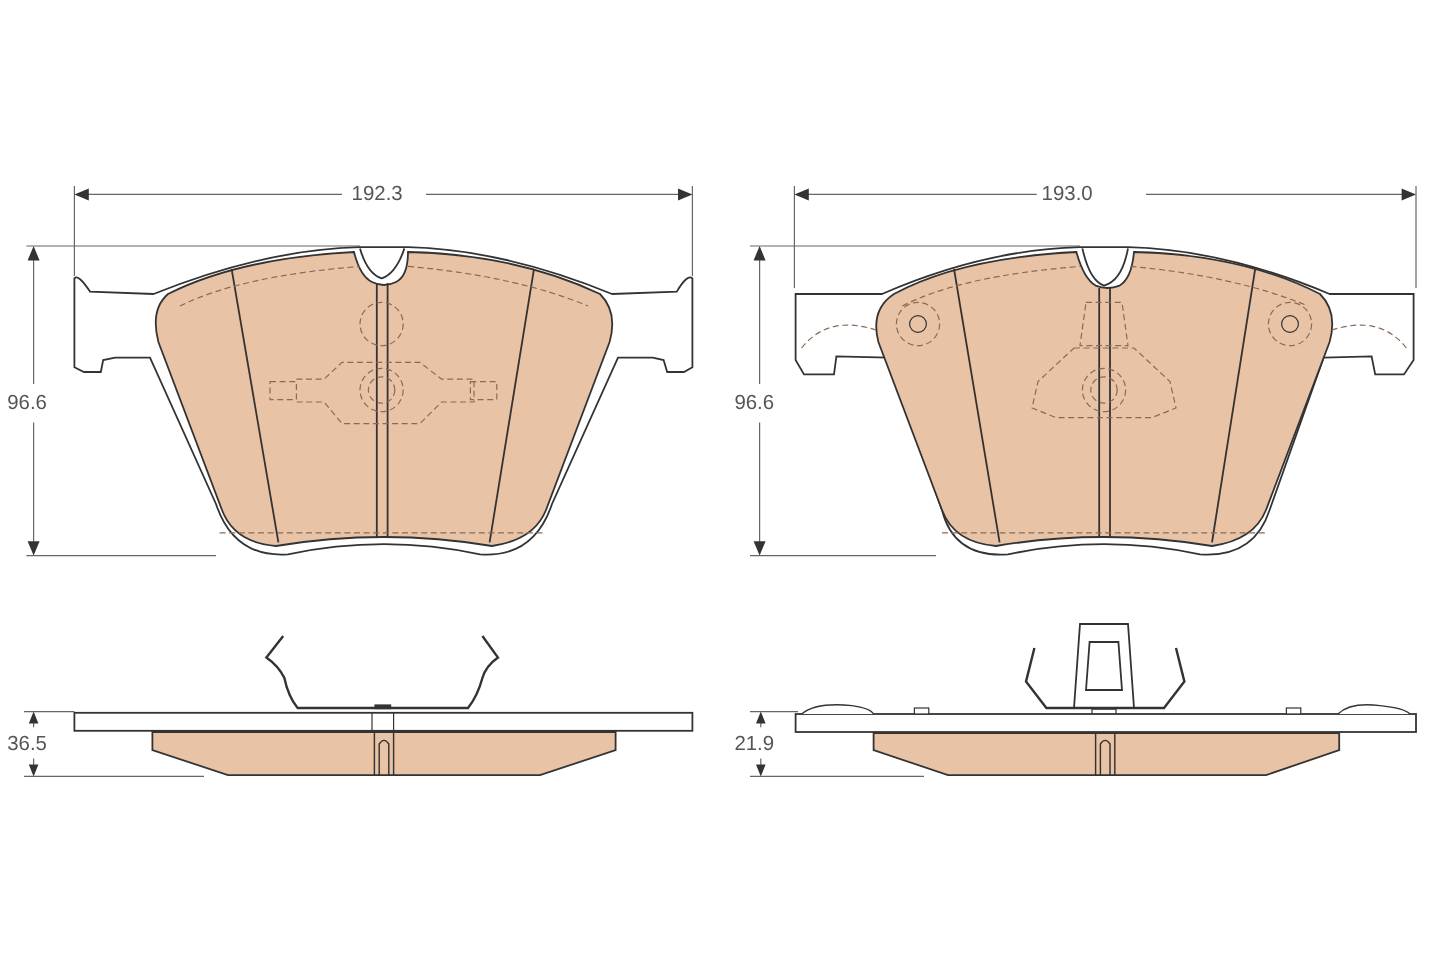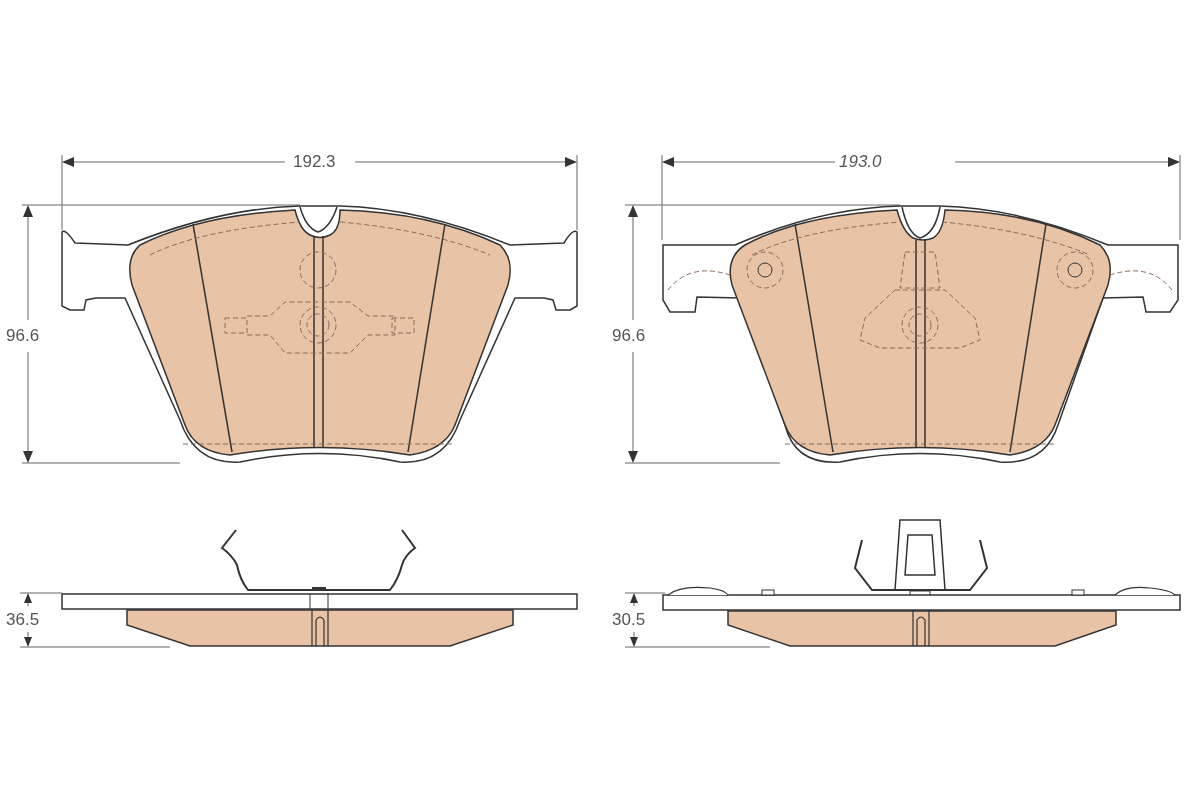--- a/index.html
+++ b/index.html
@@ -150,16 +150,16 @@
     <path d="M668,595 Q680,585 710,588 Q725,590 728,595 M1115,595 Q1125,585 1150,588 Q1170,590 1175,595" fill="#fff" stroke="#333" stroke-width="1.2"></path>
     <rect x="762" y="590" width="12" height="5" fill="#fff" stroke="#333" stroke-width="1"></rect>
     <rect x="1072" y="590" width="12" height="5" fill="#fff" stroke="#333" stroke-width="1"></rect>
     <path d="M728,611 L1116,611 L1116,625 L1055,646 L790,646 L728,625 Z" fill="#e9c3a6" stroke="#333" stroke-width="1.5"></path>
     <path d="M913,611 L913,646 M929,611 L929,646 M917,646 L917,620 Q921,614 925,620 L925,646" fill="none" stroke="#333" stroke-width="1.2"></path>
   </g>
 </svg>
 
 <div class="dim-label" style="left:289px; top:152px;">192.3</div>
 <div class="dim-label" style="left:2px; top:326px;">96.6</div>
-<div class="dim-label" style="left:835px; top:152px;font-style:italic;">193.0</div>
+<div class="dim-label" style="left:864px; top:152px;">193.0</div>
 <div class="dim-label" style="left:608px; top:326px;">96.6</div>
 <div class="dim-label" style="left:2px; top:610px;">36.5</div>
-<div class="dim-label" style="left:608px; top:610px;">30.5</div>
+<div class="dim-label" style="left:608px; top:610px;">21.9</div>
 
 </body></html>

